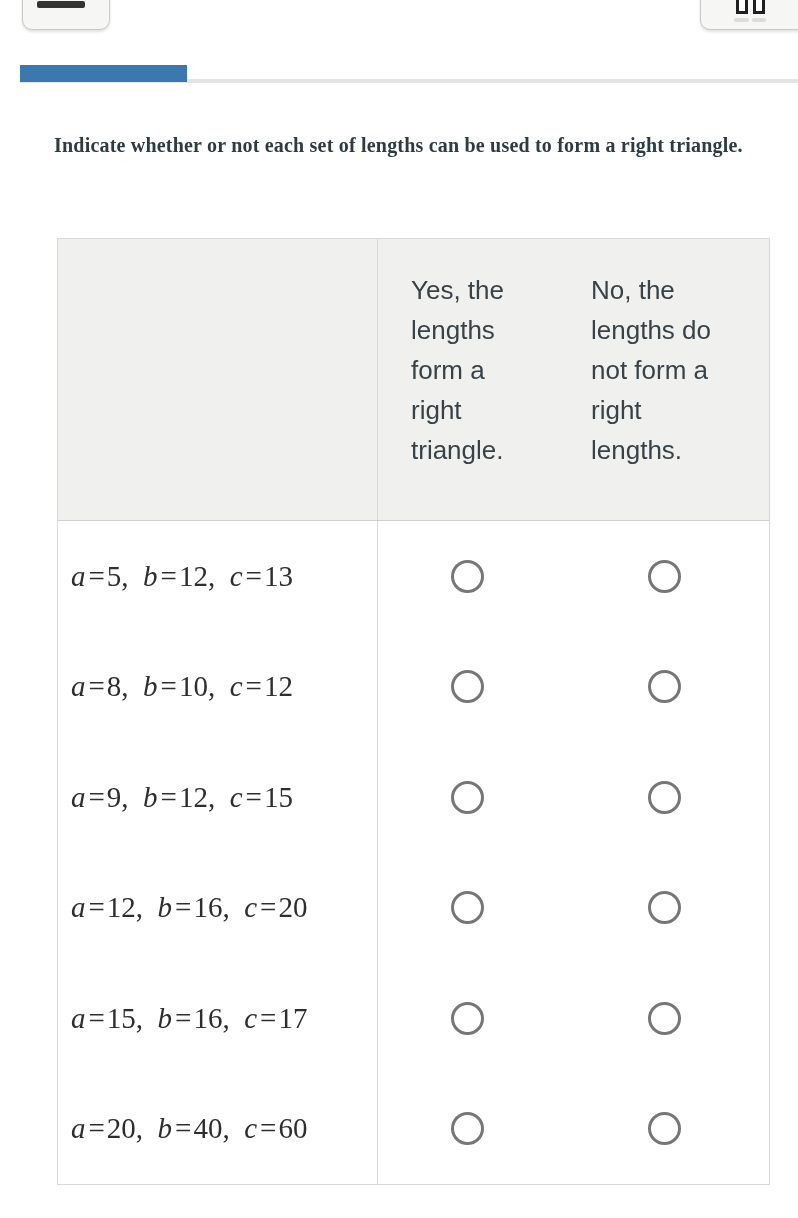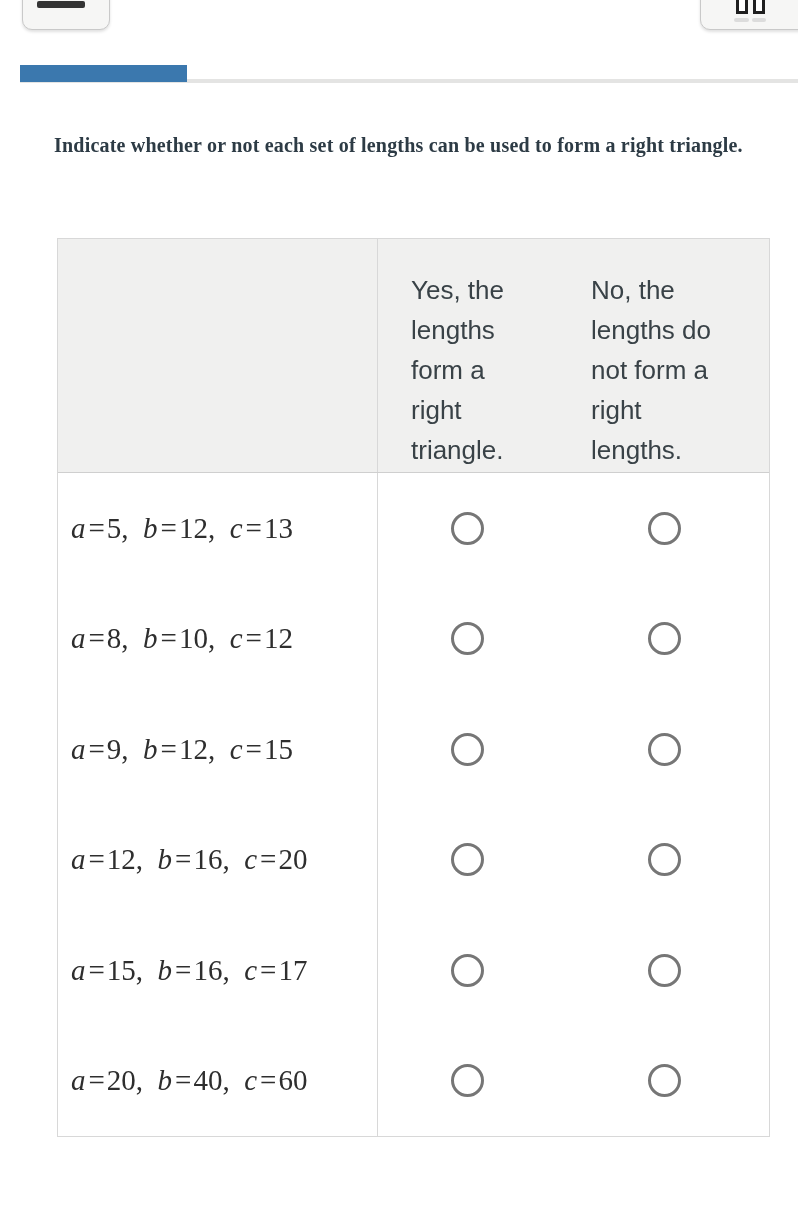--- a/index.html
+++ b/index.html
@@ -61,21 +61,21 @@
 
   
   .qtable {
     position:absolute; left:57px; top:238px; width:713px;
     border:1px solid #d8d8d8;
     background:#ffffff;
   }
   .thead {
     display:grid;
     grid-template-columns:319px 180px 214px;
-    height:234px;
+    height:282px;
     background:#f0f0ef;
     border-bottom:1px solid #cfcfcf;
   }
   .th-opt1 { border-left:1px solid #d8d8d8; }
   .th-text {
     margin-top:31px;
     font-size:26px; line-height:40px;
     color:#394247;
   }
   .th-opt1 .th-text { margin-left:33px; width:118px; }

